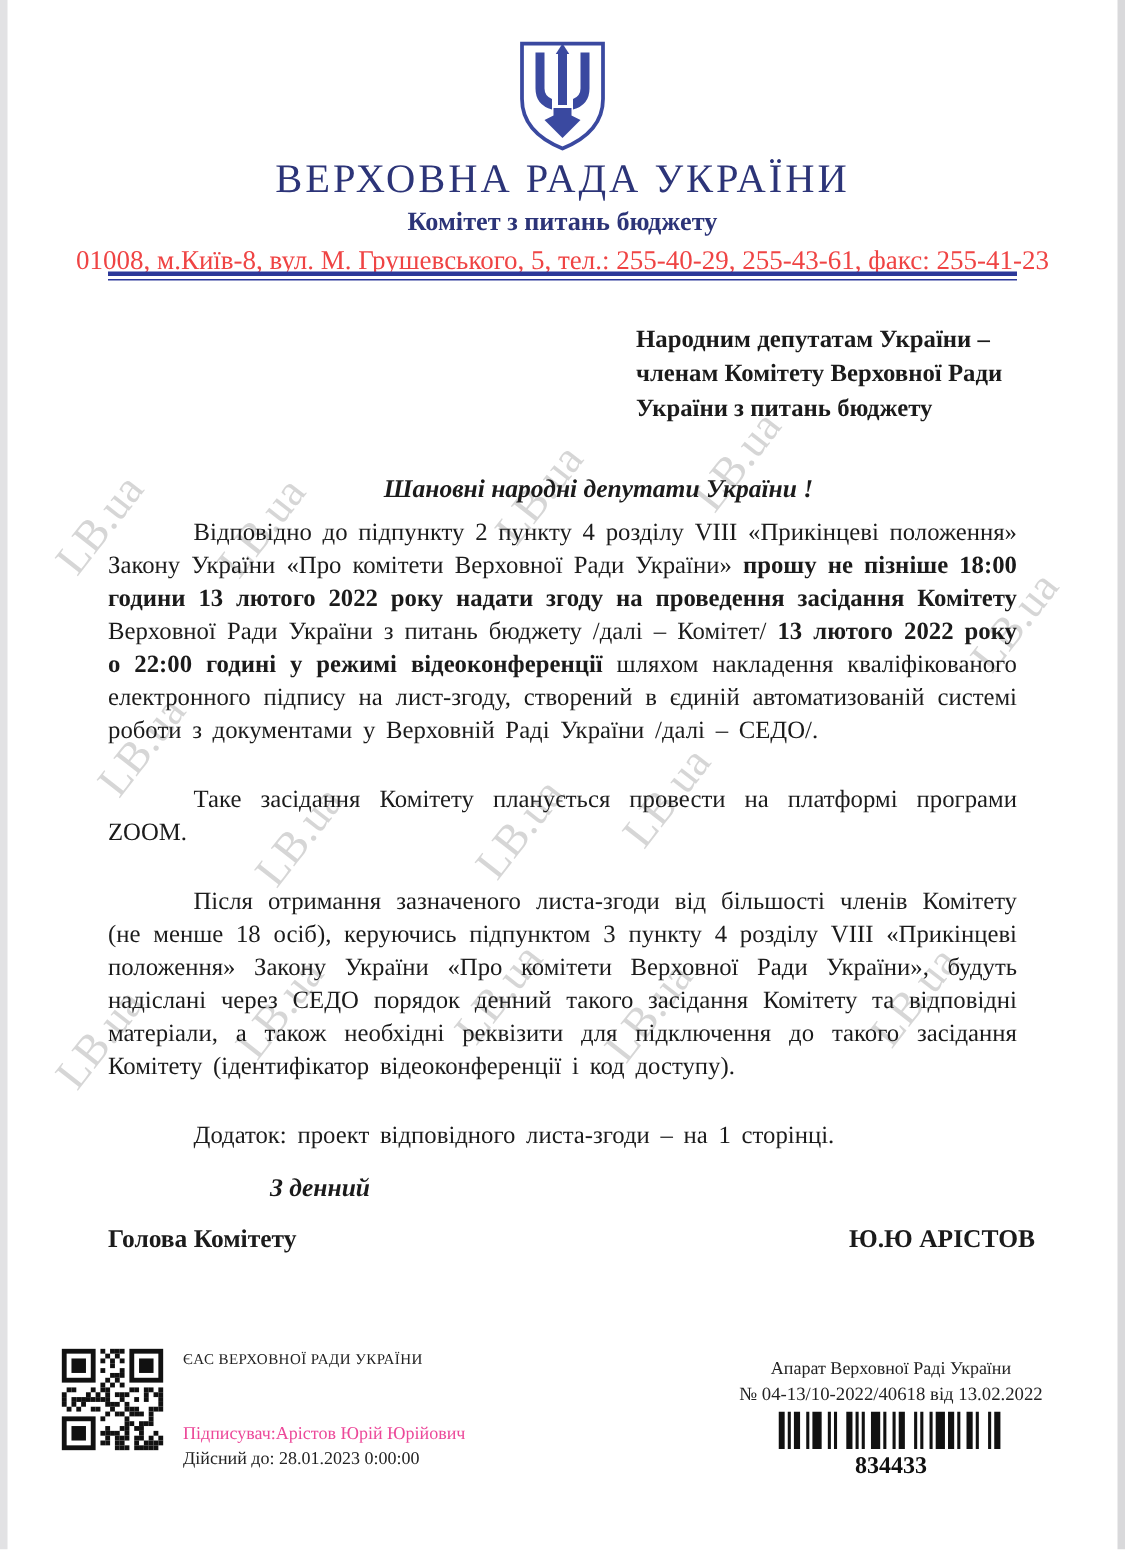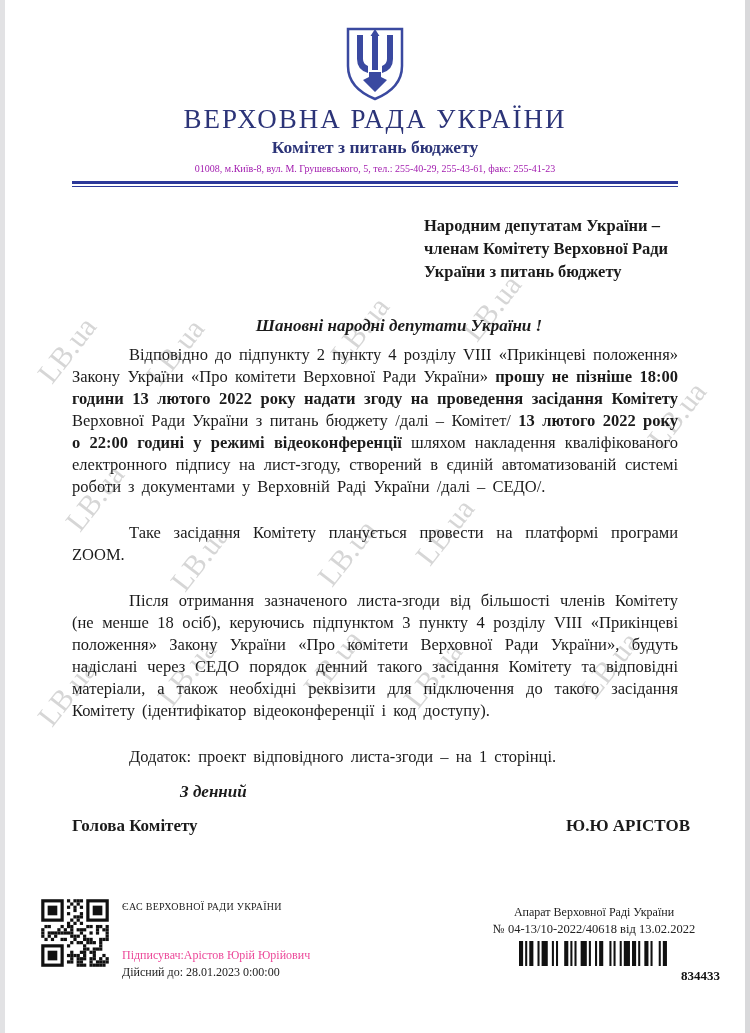--- a/index.html
+++ b/index.html
@@ -36,21 +36,21 @@
     text-align:center; font-size:27px; letter-spacing:2px;
     color:#2c3478;
   }
   .committee {
     position:absolute; left:0; right:0; top:137px;
     text-align:center; font-size:17.5px; font-weight:bold;
     color:#2c3478;
   }
   .address {
     position:absolute; left:0; right:0; top:163px;
-    text-align:center; font-size:10px; color:#a21caf;
+    text-align:center; font-size:18px; color:#ef4444;
   }
   .rule {
     position:absolute; left:72px; right:72px; top:181px;
     height:6px;
     border-top:3px solid #2c3899;
     border-bottom:1.5px solid #2c3899;
   }
 
   
   .recipient {
@@ -91,21 +91,21 @@
   .eas { font-size:10px; font-weight:normal; letter-spacing:.3px; color:#222; }
   .signer { margin-top:36px; font-size:12px; color:#ec4899; }
   .cert { margin-top:2px; font-size:9px; color:#333; }
   .valid { margin-top:2px; font-size:12px; color:#222; }
 
   
   .foot-right { position:absolute; left:468px; top:905px; width:252px; text-align:center; }
   .reg-org { font-size:12px; color:#222; }
   .reg-num { font-size:12.5px; margin-top:2px; color:#222; }
   .barcode { margin-top:4px; }
-  .bnum { font-size:13px; font-weight:bold; margin-top:-2px; color:#111;text-align:right; }
+  .bnum { font-size:16px; font-weight:bold; margin-top:-2px; color:#111; }
 </style>
 </head>
 <body>
 
 <div class="edge left"></div>
 <div class="edge right"></div>
 
 <div class="wm-layer">
     <span class="wm" style="left: 67px; top: 350px;">LB.ua</span>
     <span class="wm" style="left: 175px; top: 352px;">LB.ua</span>

